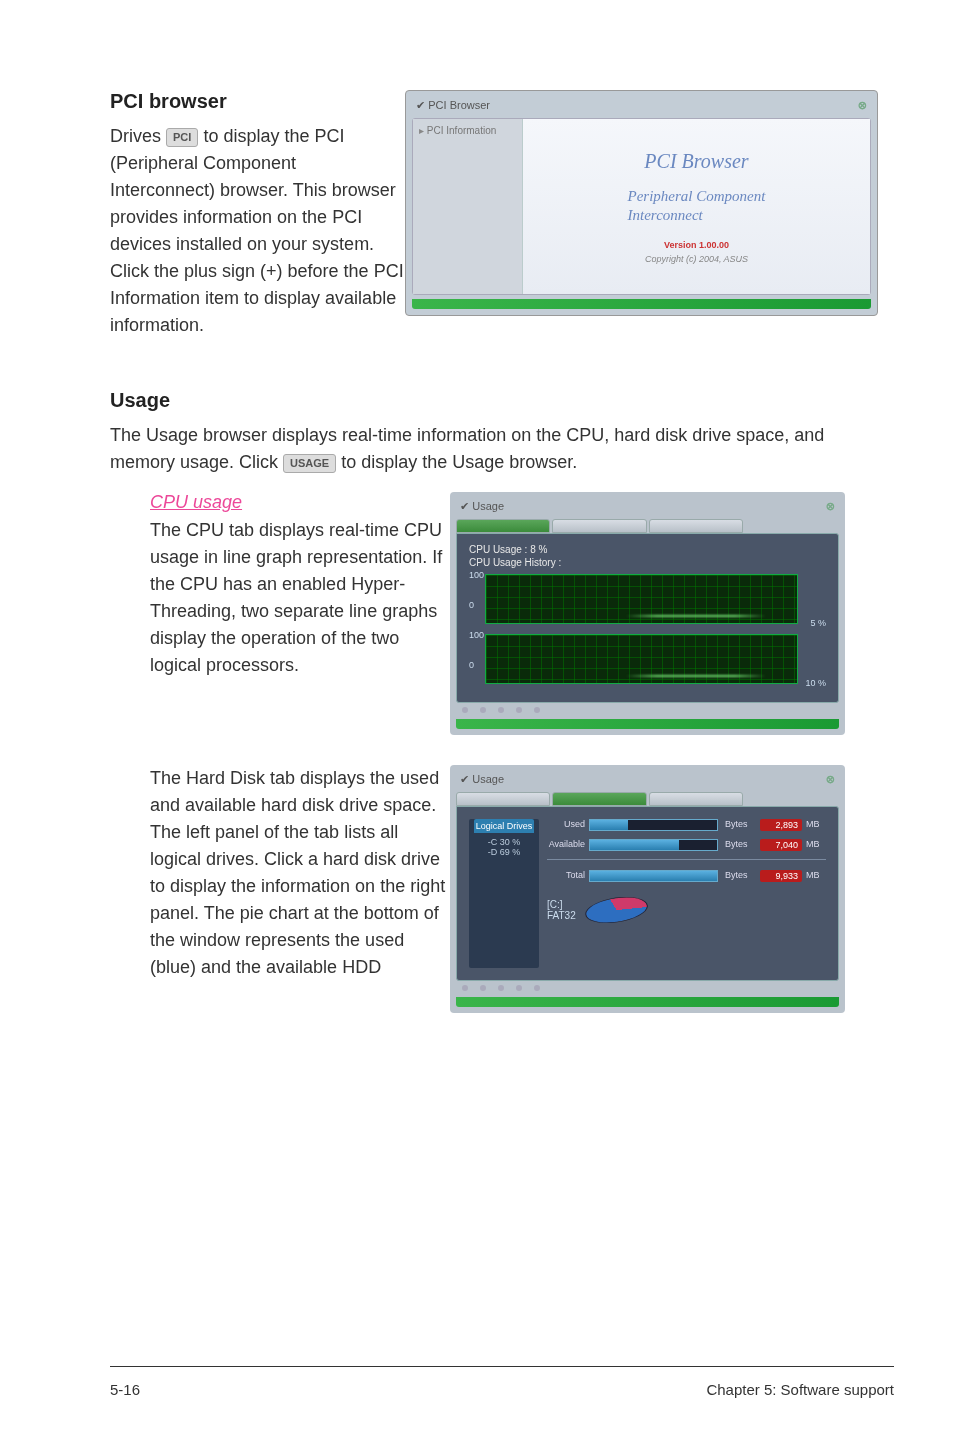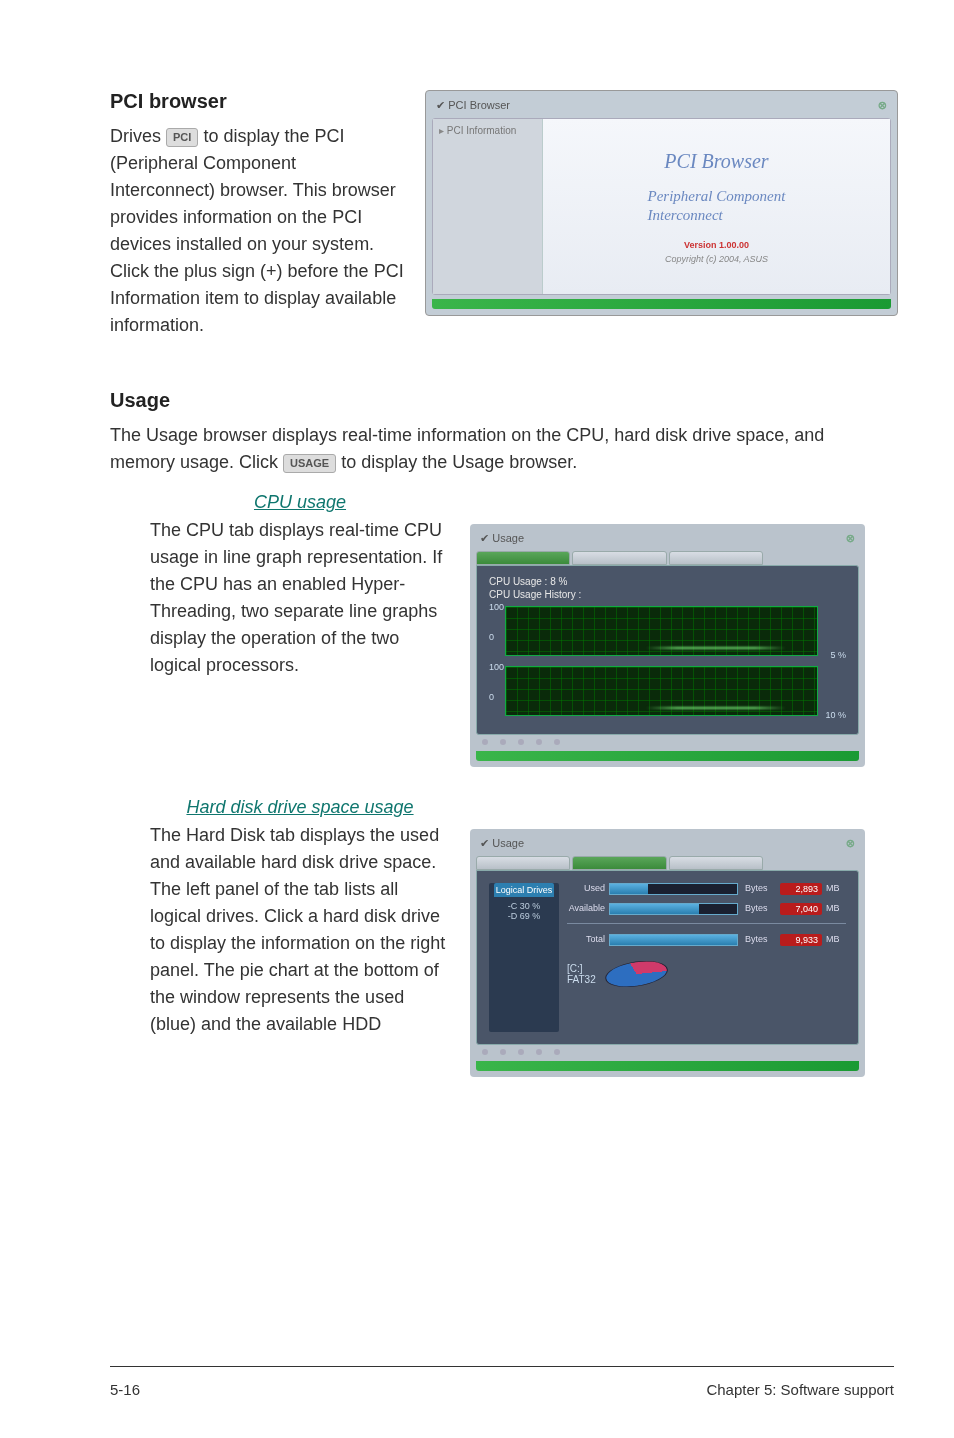--- a/index.html
+++ b/index.html
@@ -18,21 +18,20 @@
     color: #222;
     margin-bottom: 10px;
   }
   .body-text {
     font-size: 18px;
     line-height: 1.5;
     color: #333;
   }
   .two-col {
     display: flex;
-    gap: 20px;
     align-items: flex-start;
   }
   .left { flex: 0 0 295px; }
   .right { flex: 1 1 auto; }
   .inline-btn {
     display: inline-block;
     background: #ddd;
     border: 1px solid #aaa;
     border-radius: 3px;
     padding: 0 6px;
@@ -88,21 +87,20 @@
   .pci-ver { font-size: 9px; color: #c33; font-weight: bold; margin-bottom: 4px; }
   .pci-cop { font-size: 9px; color: #888; font-style: italic; }
   .green-stripe { height: 10px; background: linear-gradient(90deg, #3ab54a, #1a9a33); margin-top: 4px; border-radius: 0 0 3px 3px;}
 
   
   .usage-win {
     background: #bac3cc;
     border-radius: 4px;
     padding: 6px;
     width: 395px;
-    margin-top: 32px;
   }
   .usage-title {
     font-size: 11px;
     color: #555;
     padding: 2px 4px 6px 4px;
     display: flex;
     justify-content: space-between;
   }
   .usage-tabs {
     display: flex;
@@ -214,23 +212,22 @@
     border: 1px solid #223;
   }
 
   .section-gap { height: 50px; }
   .section-gap-sm { height: 30px; }
 
   .subhead {
     font-style: italic;
     text-decoration: underline;
     font-size: 18px;
-    color: #0f766e;
+    color: #ec4899;
     margin-bottom: 4px;
-    text-align: center;
   }
   .indent-block { padding-left: 40px; }
   .footer {
     position: absolute;
     bottom: 40px;
     left: 110px;
     right: 60px;
     border-top: 1px solid #333;
     padding-top: 14px;
     display: flex;
@@ -331,21 +328,20 @@
       </div>
       <div class="green-stripe"></div>
     </div>
   </div>
 </div>
 
 <div class="section-gap-sm"></div>
 
 <div class="two-col">
   <div class="left indent-block" style="flex-basis:340px;">
-    <div class="subhead">Hard disk drive space usage</div>
     <p class="body-text" style="font-size:18px;">The Hard Disk tab displays the used and available hard disk drive space. The left panel of the tab lists all logical drives. Click a hard disk drive to display the information on the right panel. The pie chart at the bottom of the window represents the used (blue) and the available HDD</p>
   </div>
   <div class="right">
     <div class="usage-win">
       <div class="usage-title">
         <span>✔ <span>Usage</span></span>
         <span class="win-close">⊗</span>
       </div>
       <div class="usage-tabs">
         <div class="usage-tab"></div>

